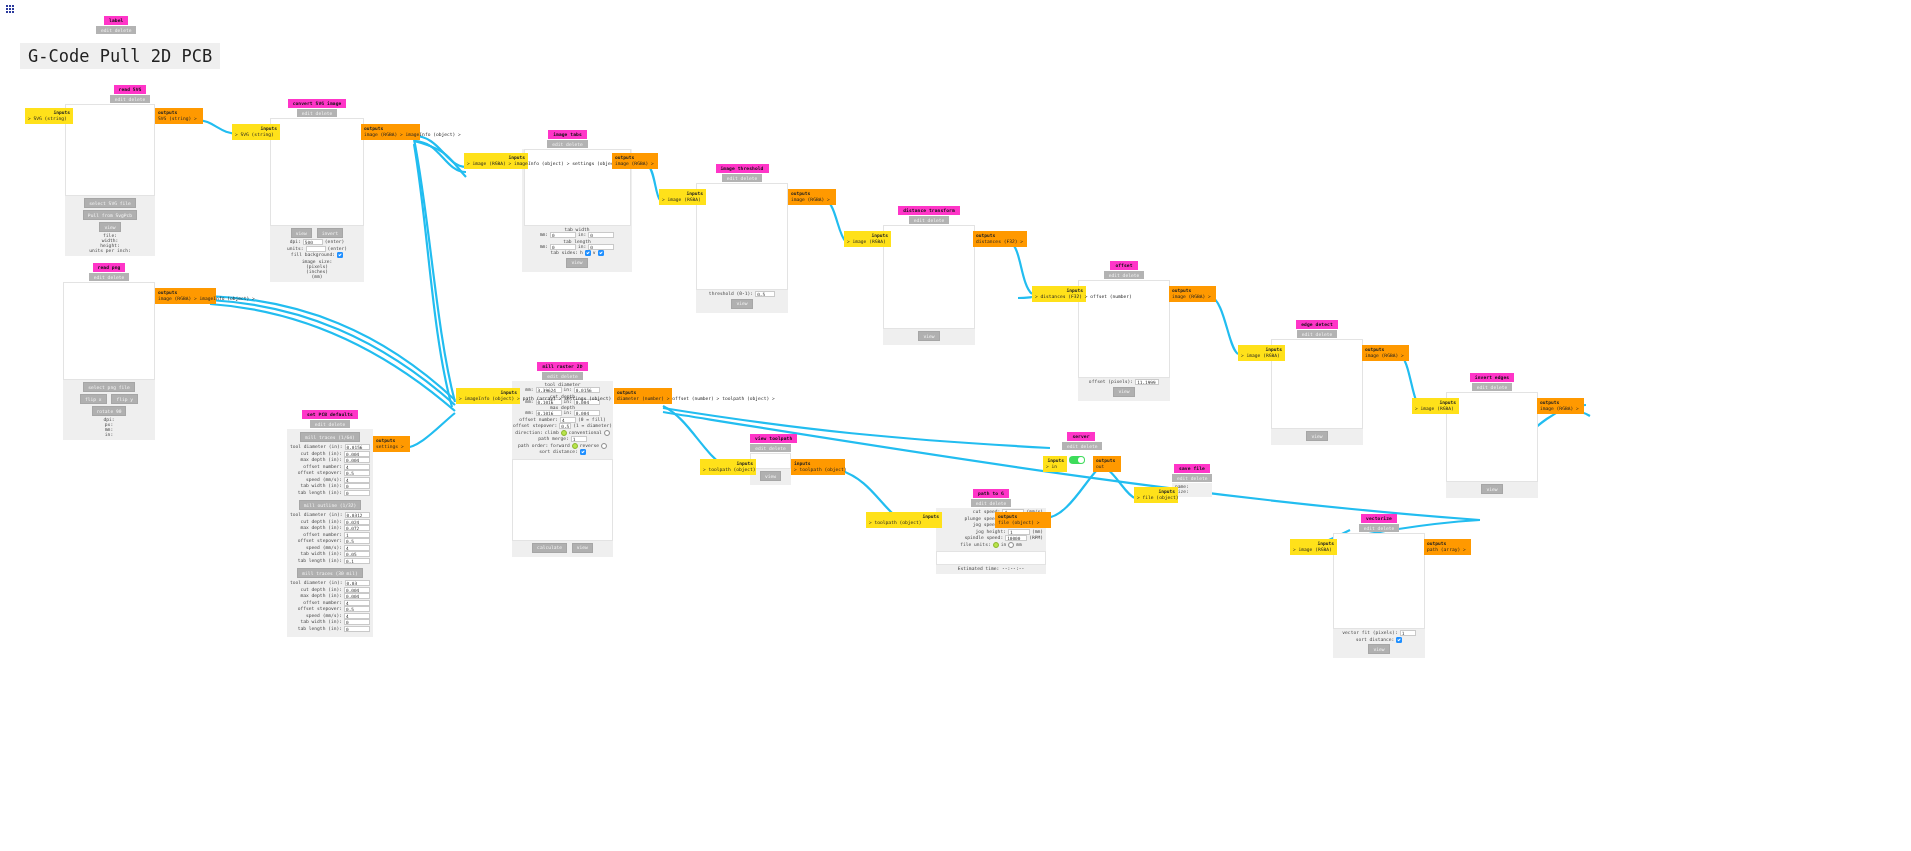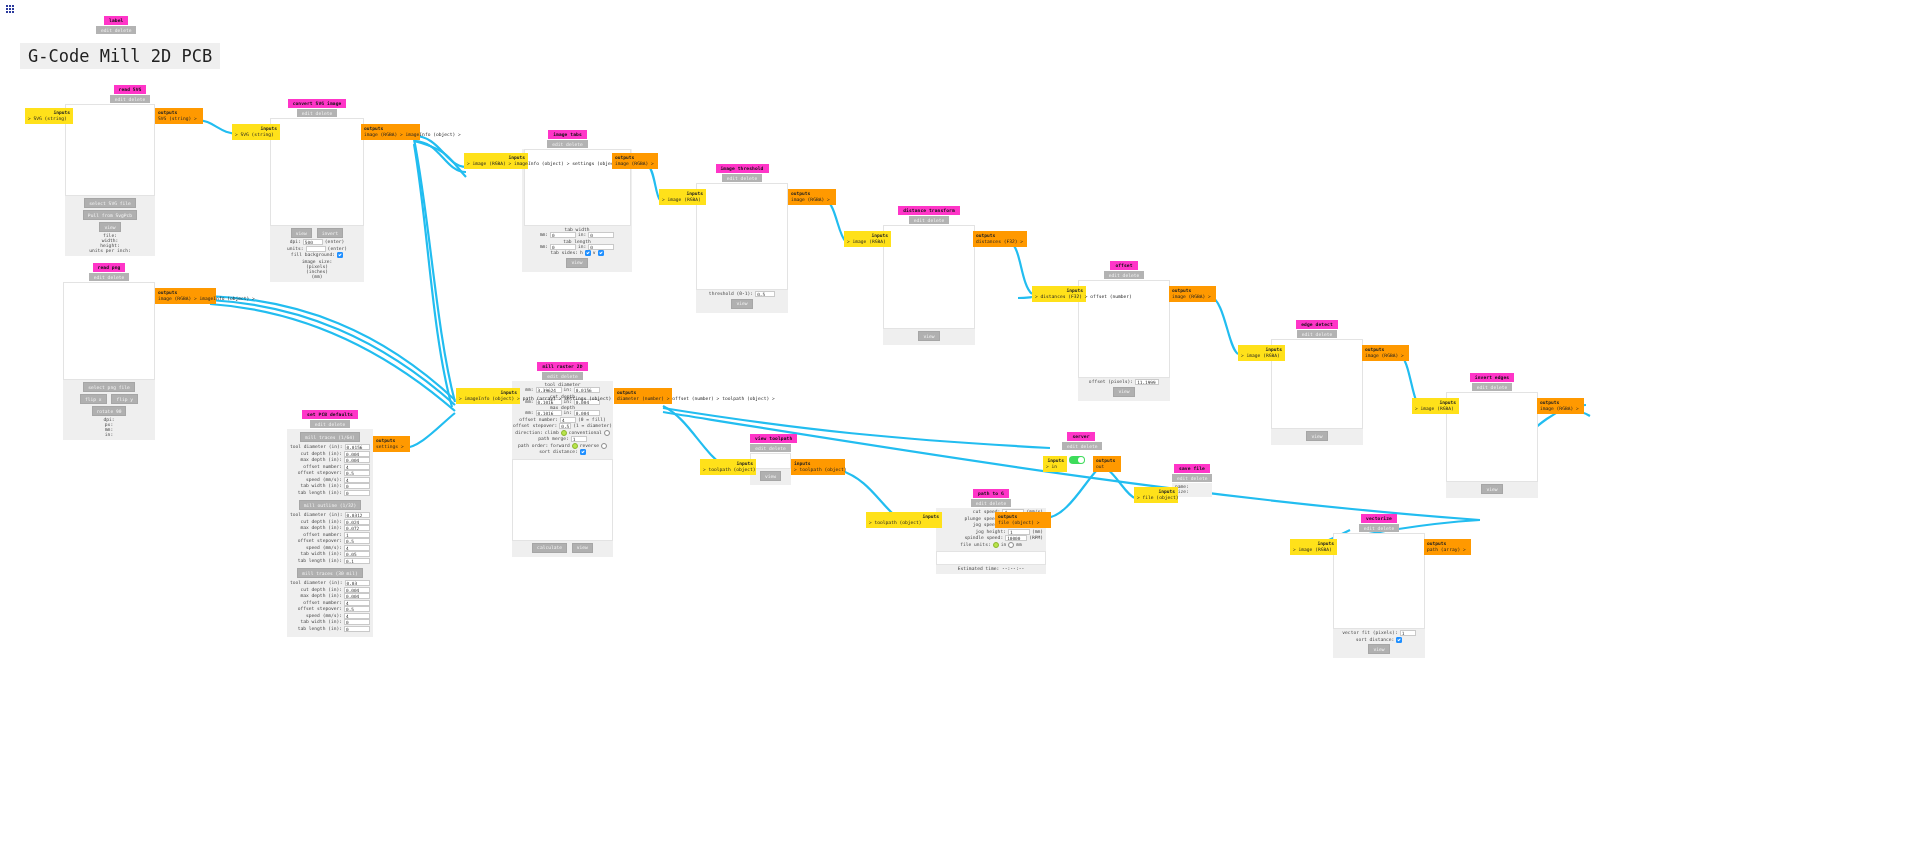--- a/index.html
+++ b/index.html
@@ -118,21 +118,21 @@
   </svg>
 
   <div class="node" style="left:96px;top:16px;">
     <div class="title-row">
       <span class="title">label</span>
     </div>
     <div class="title-row">
       <span class="editdel">edit delete</span>
     </div>
   </div>
-  <div class="pagetitle" style="left:20px;top:43px;">G-Code Mill 2D PCB</div>
+  <div class="pagetitle" style="left:20px;top:43px;">G-Code Pull 2D PCB</div>
 
   <div class="node" style="left:65px;top:85px;">
     <div class="title-row" style="width:130px;">
       <span class="title">read SVG</span>
     </div>
     <div class="title-row" style="width:130px;">
       <span class="editdel">edit delete</span>
     </div>
     <div class="body" style="width:90px;">
       <div class="viewport" style="width:90px;height:92px;"></div>

